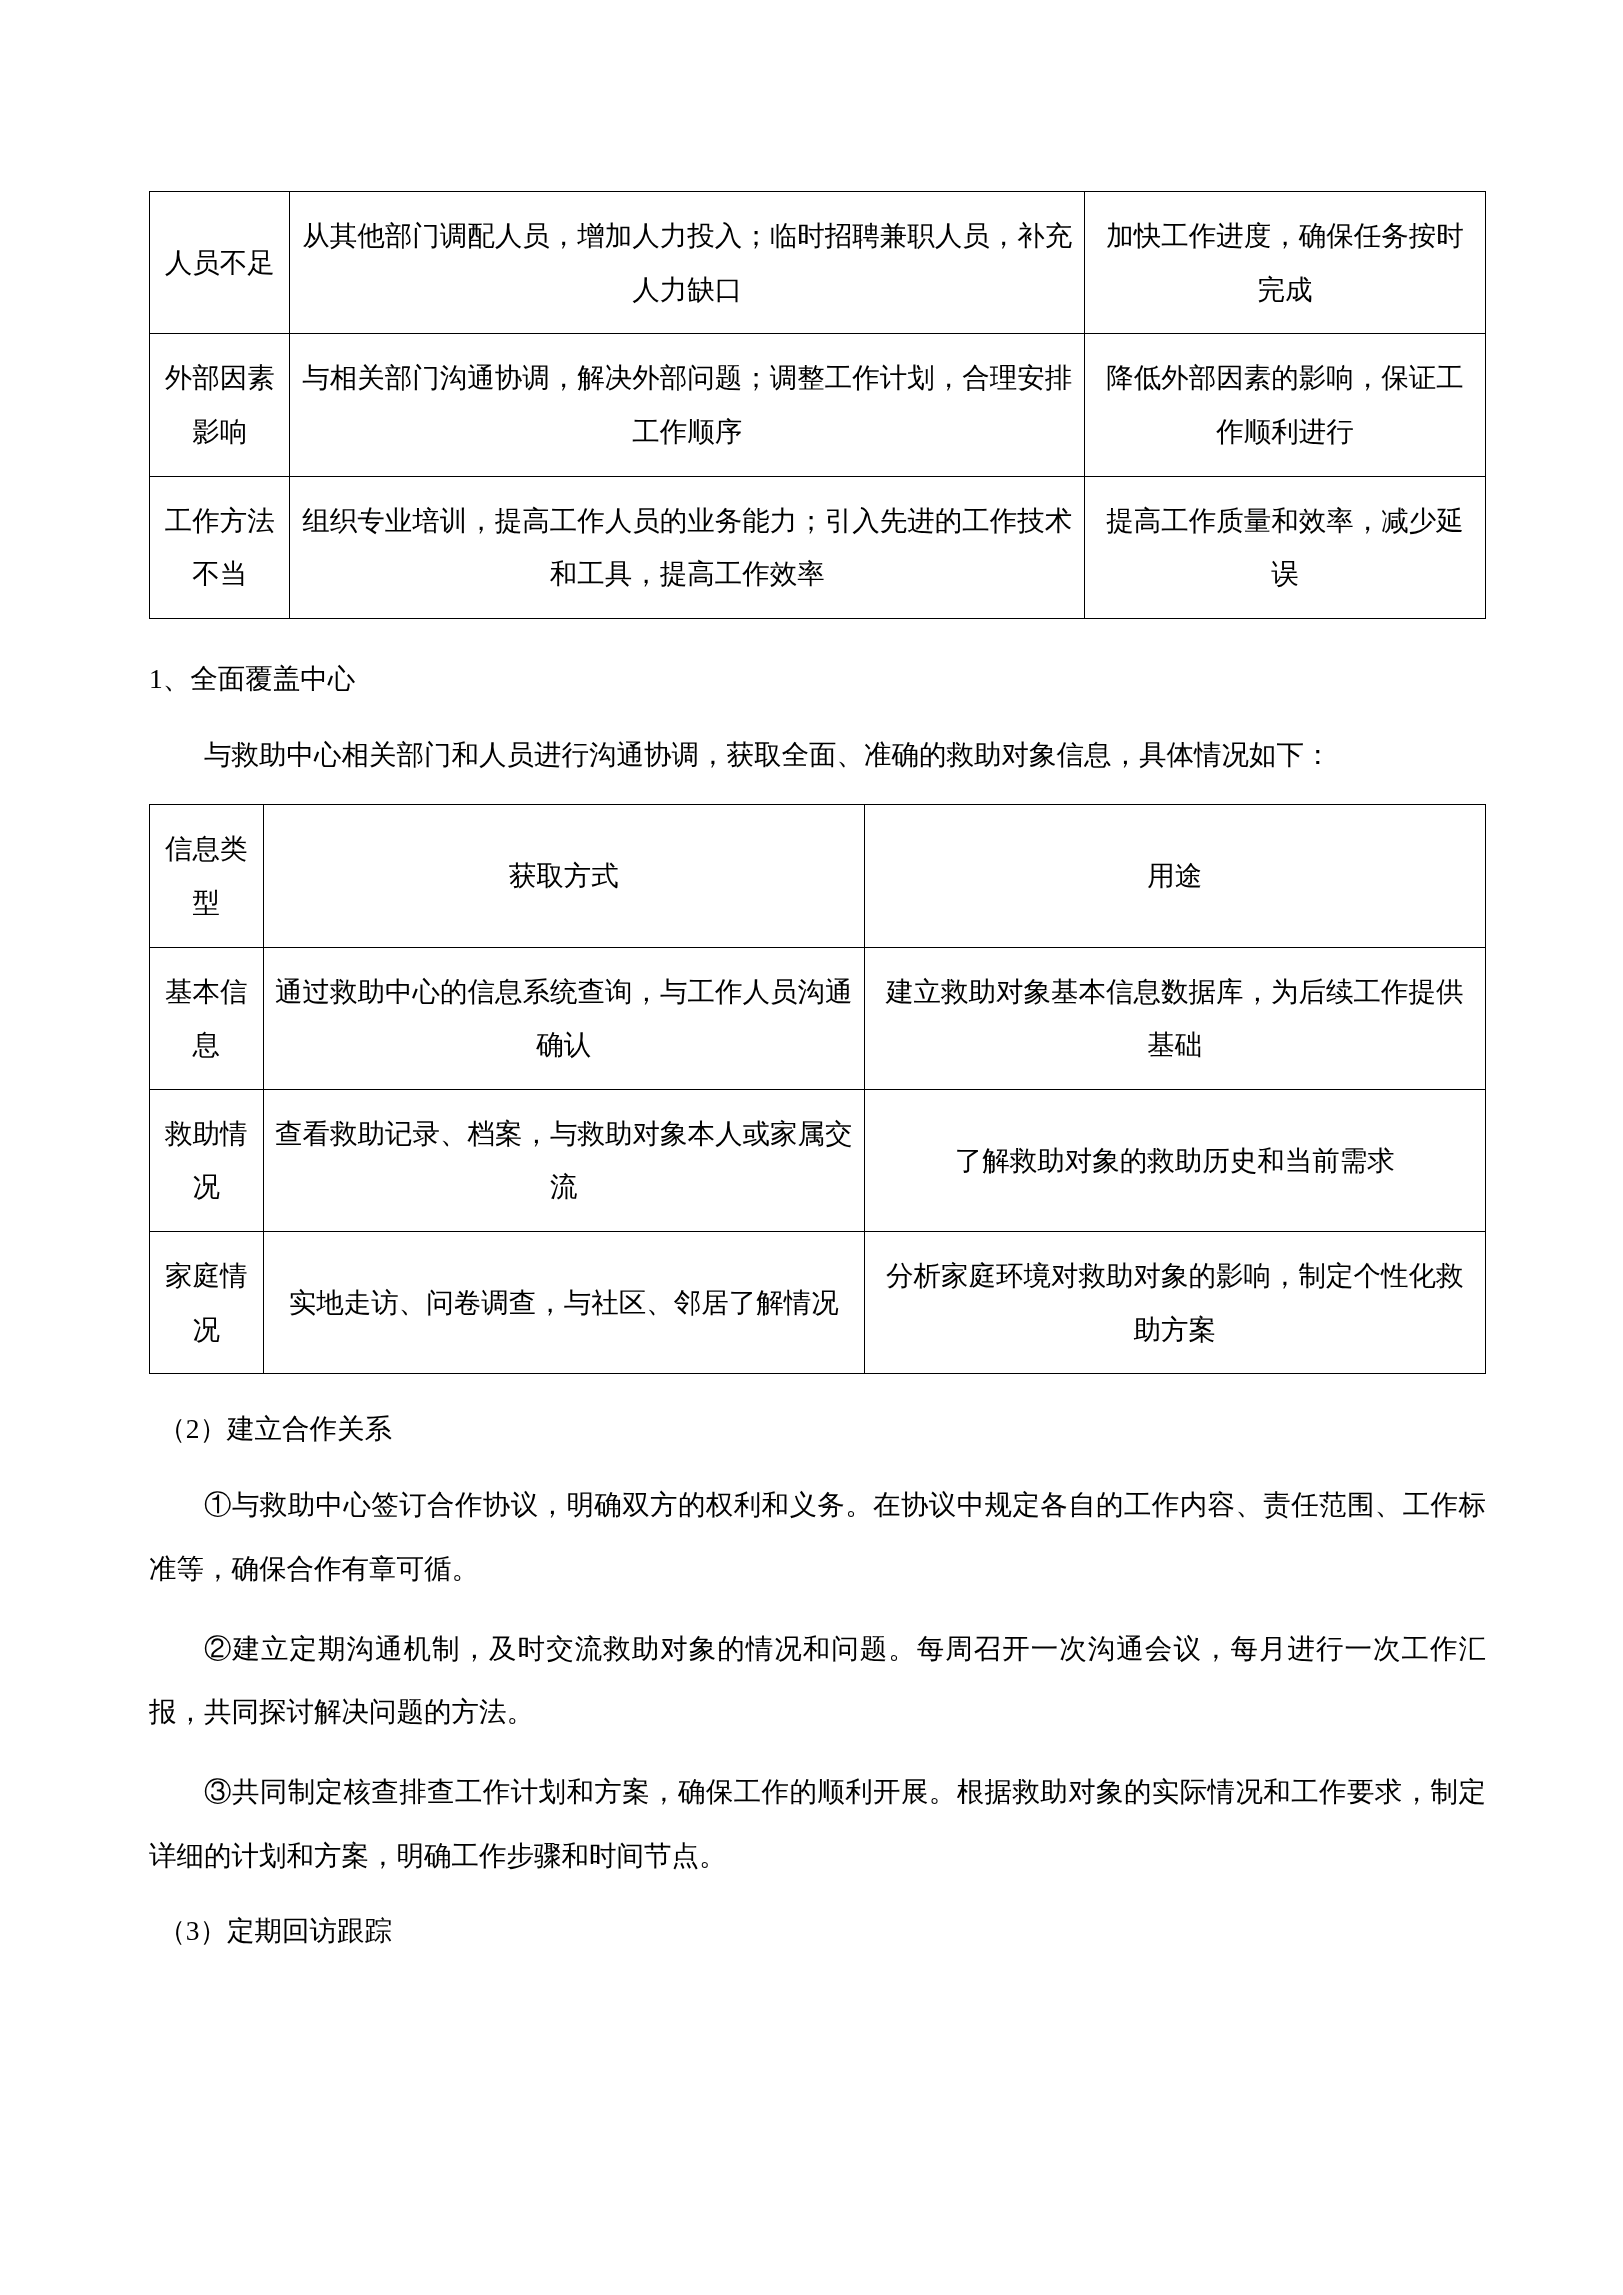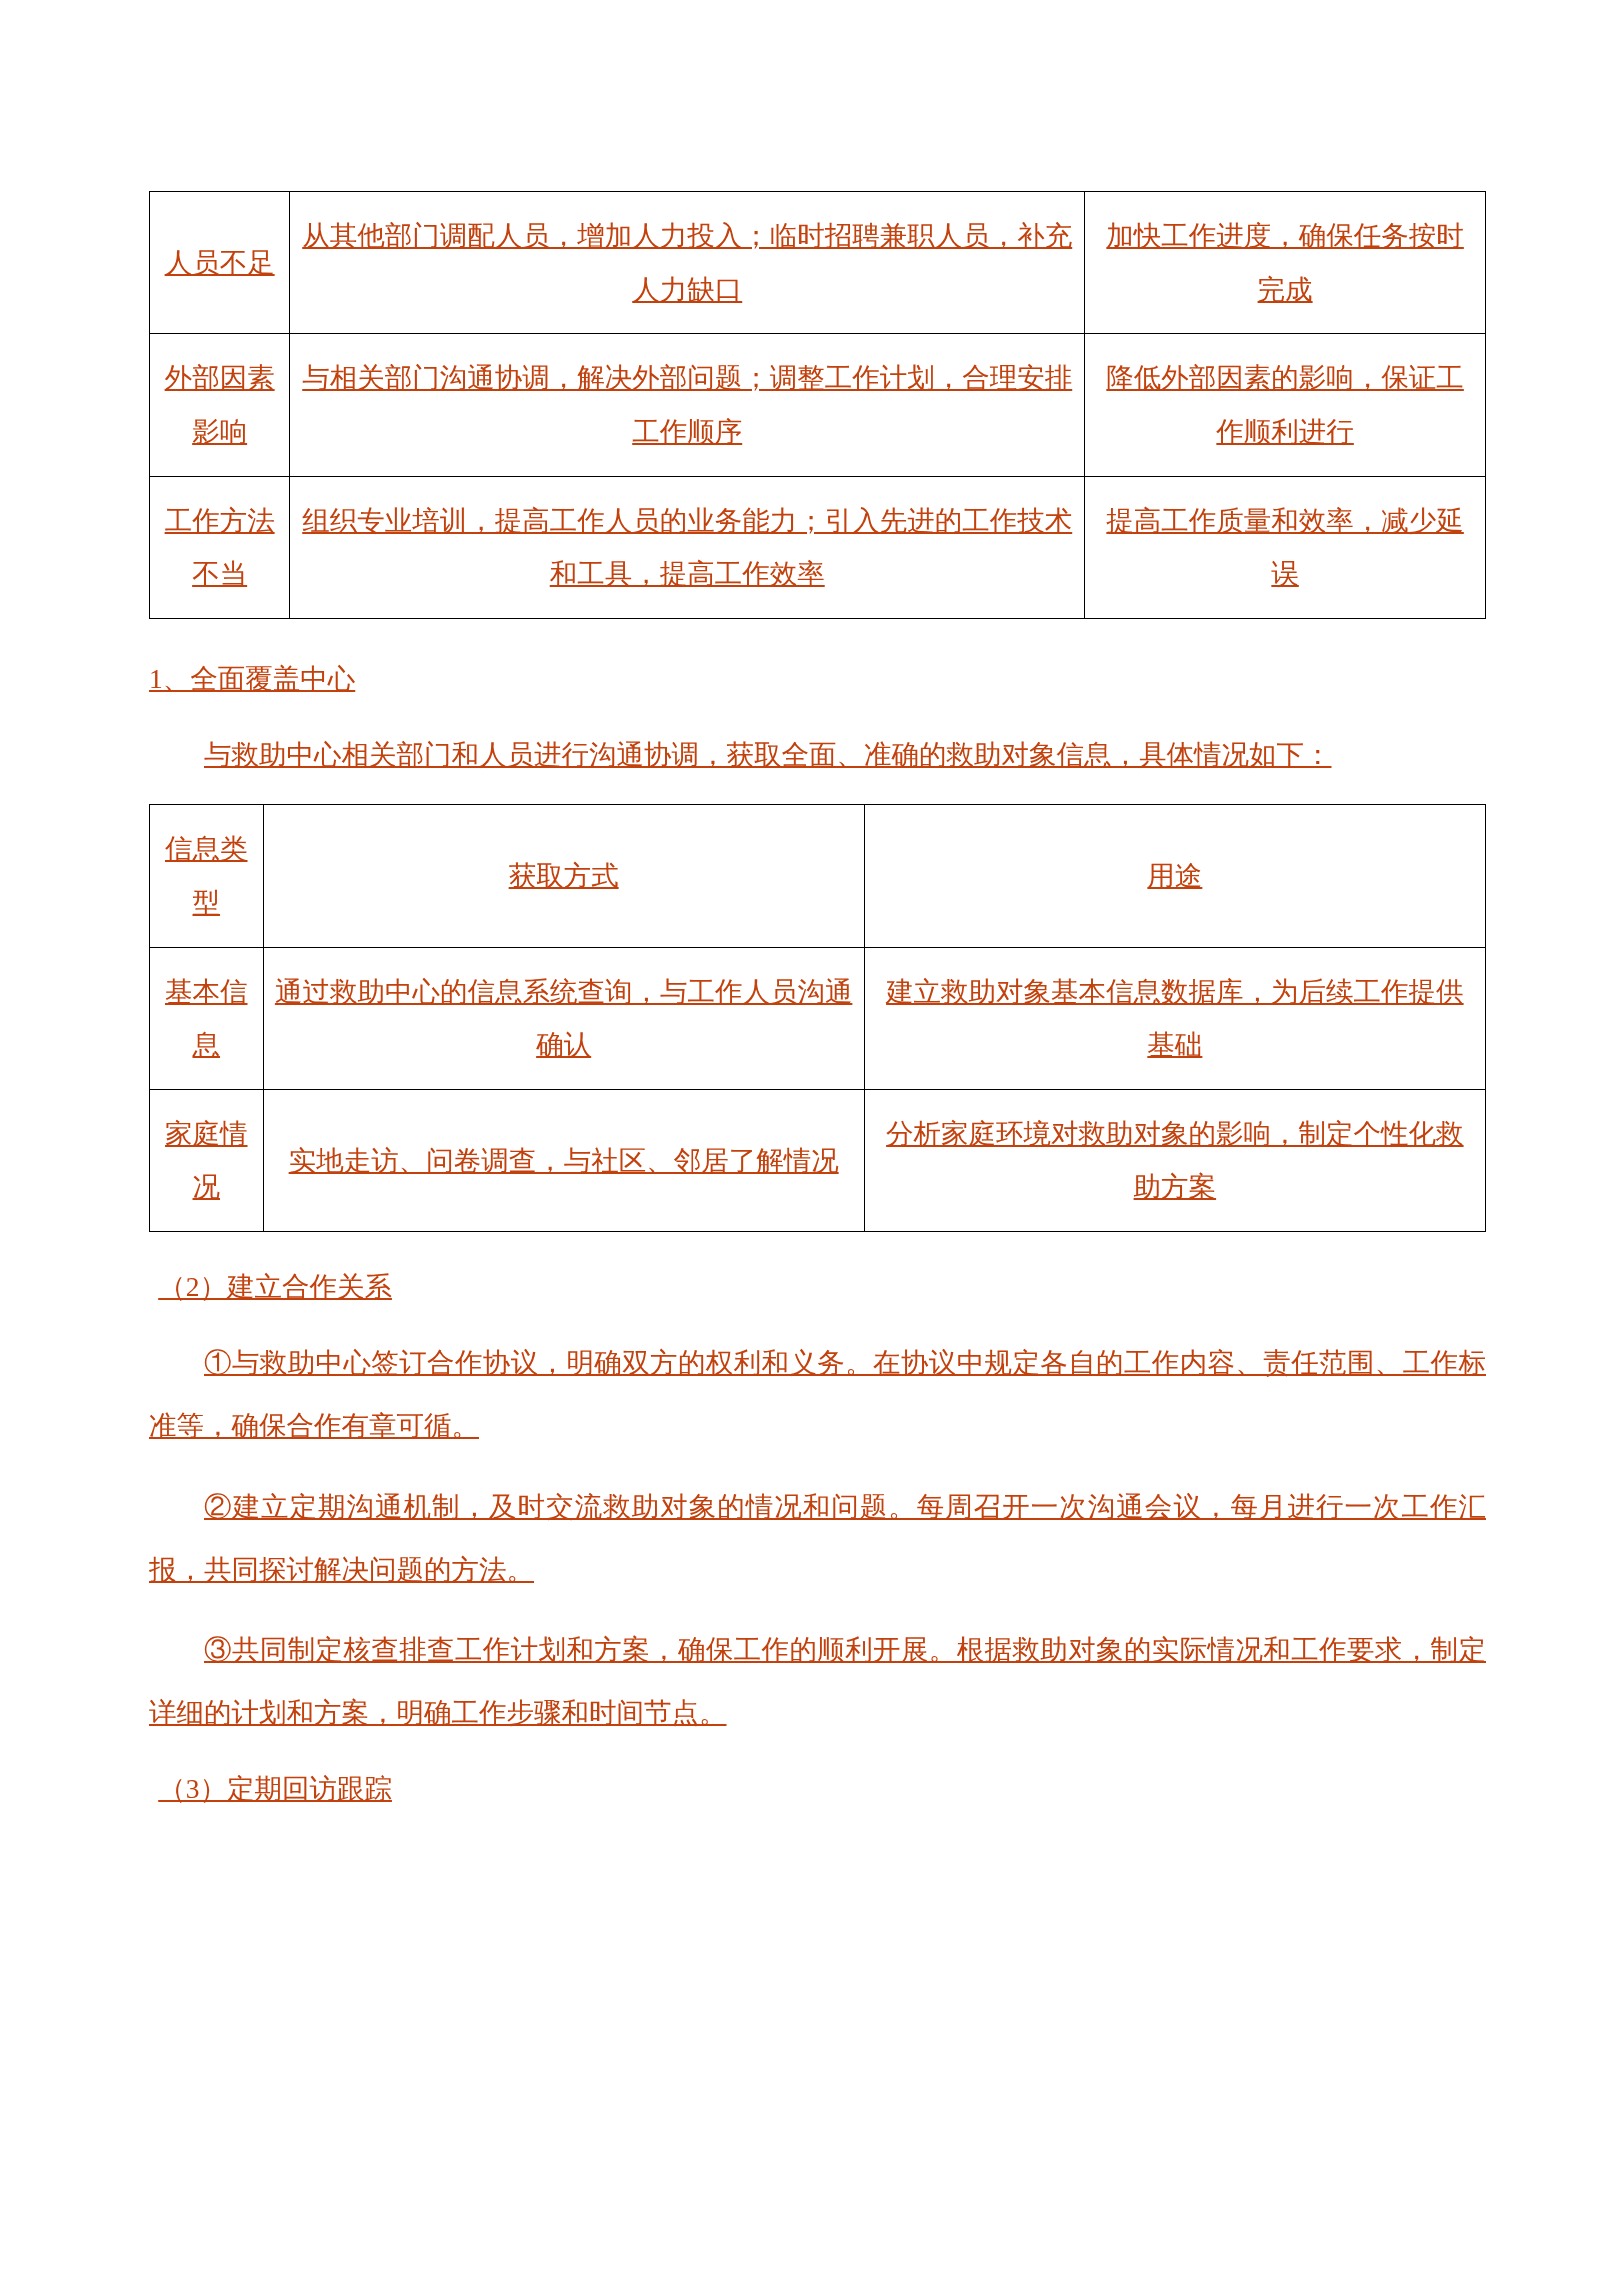--- a/index.html
+++ b/index.html
@@ -9,23 +9,22 @@
   }
   .page {
     position: relative;
     width: 1623px;
     height: 2295px;
     background: #ffffff;
     box-sizing: border-box;
     padding: 191px 137px 131px 149px;
     font-family: "Liberation Serif", "DejaVu Serif", serif;
     font-size: 27.5px;
-    color: #c2410c;
+    color: #000000;
     overflow: hidden;
-    text-decoration: underline;
   }
   table.doc-table {
     border-collapse: collapse;
     width: 100%;
     table-layout: fixed;
   }
   table.doc-table td, table.doc-table th {
     border: 1.3px solid #000000;
     text-align: center;
     vertical-align: middle;
@@ -111,20 +110,25 @@
       <td>信息类型</td>
       <td>获取方式</td>
       <td>用途</td>
     </tr>
     <tr>
       <td>基本信息</td>
       <td>通过救助中心的信息系统查询，与工作人员沟通确认</td>
       <td>建立救助对象基本信息数据库，为后续工作提供基础</td>
     </tr>
     <tr>
+      <td>救助情况</td>
+      <td>查看救助记录、档案，与救助对象本人或家属交流</td>
+      <td>了解救助对象的救助历史和当前需求</td>
+    </tr>
+    <tr>
       <td>家庭情况</td>
       <td>实地走访、问卷调查，与社区、邻居了解情况</td>
       <td>分析家庭环境对救助对象的影响，制定个性化救助方案</td>
     </tr>
   </tbody>
     </table>
 
   <div class="h-paren after-table">（2）建立合作关系</div>
 
   <div class="para">①与救助中心签订合作协议，明确双方的权利和义务。在协议中规定各自的工作内容、责任范围、工作标准等，确保合作有章可循。</div>

